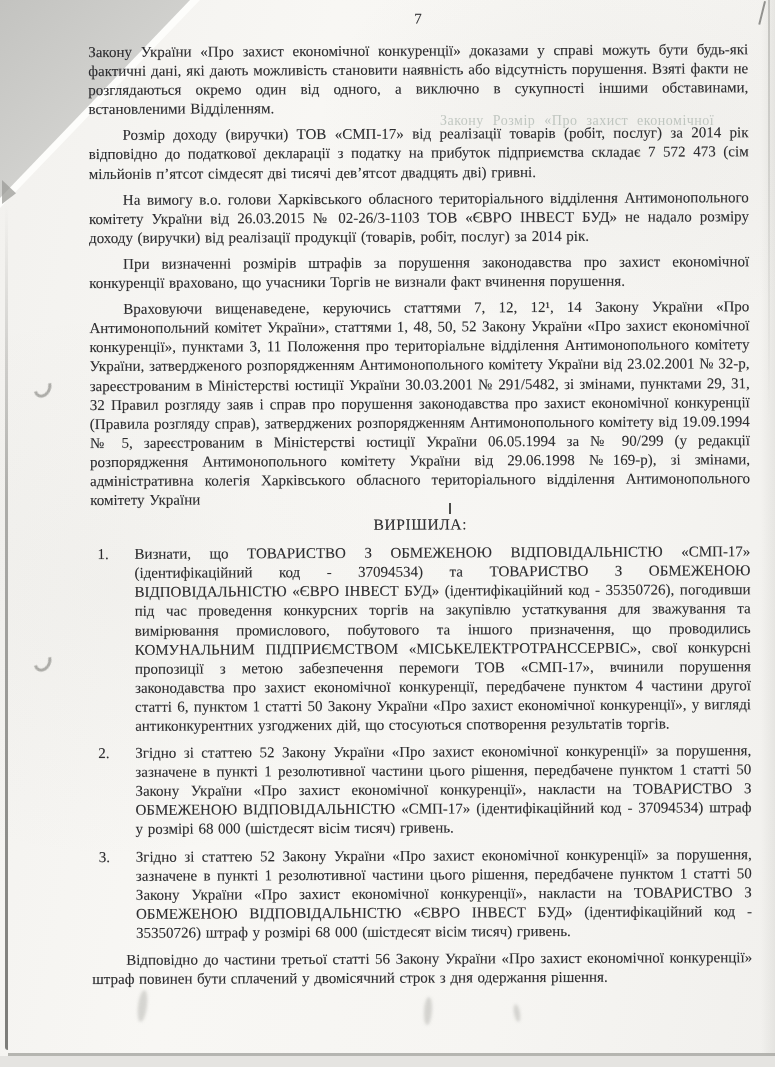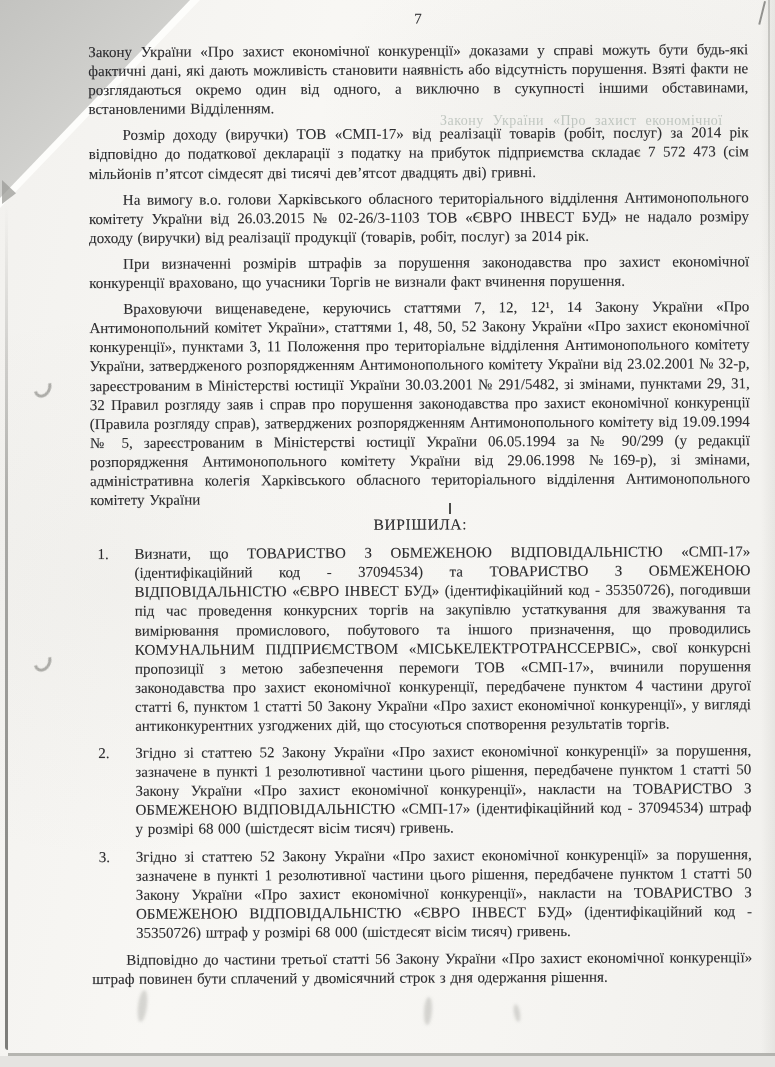--- a/index.html
+++ b/index.html
@@ -70,21 +70,21 @@
   <div class="right-shade"></div>
   <div class="left-line"></div>
   <div class="bottom-line"></div>
   <div class="bottom-band"></div>
   <div class="clip-mark m1"></div>
   <div class="clip-mark m2"></div>
   <div class="tick"></div>
   <div class="smudge s1"></div>
   <div class="smudge s2"></div>
   <div class="smudge s3"></div>
-  <div class="ghost">Закону України «Про захист економічної</div>
+  <div class="ghost">Закону Розмір «Про захист економічної</div>
 
   <div class="content">
     <div class="pageno">7</div>
 
     <p class="no-indent">Закону України «Про захист економічної конкуренції» доказами у справі можуть бути будь-які фактичні дані, які дають можливість становити наявність або відсутність порушення. Взяті факти не розглядаються окремо один від одного, а виключно в сукупності іншими обставинами, встановленими Відділенням.</p>
     <p>Розмір доходу (виручки) ТОВ «СМП-17» від реалізації товарів (робіт, послуг) за 2014 рік відповідно до податкової декларації з податку на прибуток підприємства складає 7 572 473 (сім мільйонів п’ятсот сімдесят дві тисячі дев’ятсот двадцять дві) гривні.</p>
     <p>На вимогу в.о. голови Харківського обласного територіального відділення Антимонопольного комітету України від 26.03.2015 № 02-26/3-1103 ТОВ «ЄВРО ІНВЕСТ БУД» не надало розміру доходу (виручки) від реалізації продукції (товарів, робіт, послуг) за 2014 рік.</p>
     <p>При визначенні розмірів штрафів за порушення законодавства про захист економічної конкуренції враховано, що учасники Торгів не визнали факт вчинення порушення.</p>
     <p>Враховуючи вищенаведене, керуючись статтями 7, 12, 12¹, 14 Закону України «Про Антимонопольний комітет України», статтями 1, 48, 50, 52 Закону України «Про захист економічної конкуренції», пунктами 3, 11 Положення про територіальне відділення Антимонопольного комітету України, затвердженого розпорядженням Антимонопольного комітету України від 23.02.2001 № 32-р, зареєстрованим в Міністерстві юстиції України 30.03.2001 № 291/5482, зі змінами, пунктами 29, 31, 32 Правил розгляду заяв і справ про порушення законодавства про захист економічної конкуренції (Правила розгляду справ), затверджених розпорядженням Антимонопольного комітету від 19.09.1994 № 5, зареєстрованим в Міністерстві юстиції України 06.05.1994 за № 90/299 (у редакції розпорядження Антимонопольного комітету України від 29.06.1998 №169-р), зі змінами, адміністративна колегія Харківського обласного територіального відділення Антимонопольного комітету України</p>
 

